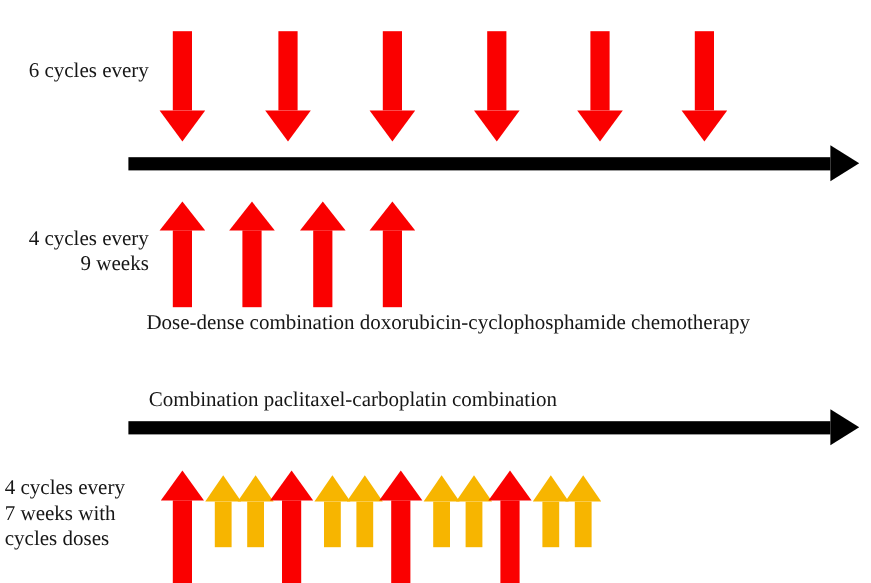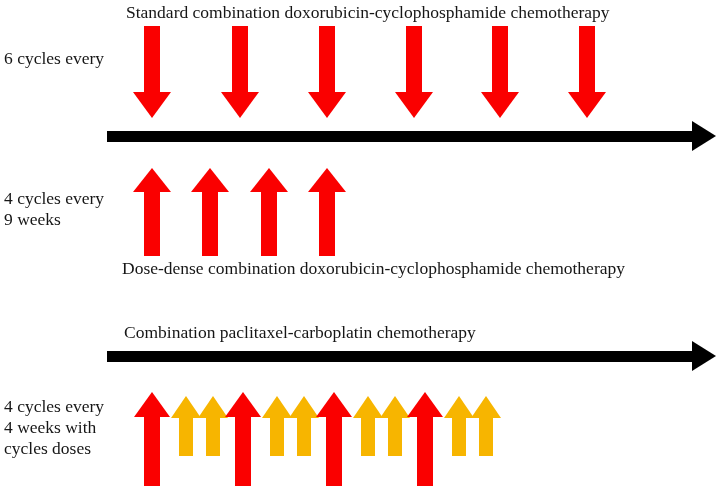--- a/index.html
+++ b/index.html
@@ -20,21 +20,21 @@
     color:#161616;
   }
 
   .side-label{
     position:absolute;
     font-size:17.5px;
     line-height:21px;
     color:#161616;
     white-space:nowrap;
   }
-  .side-label.center{text-align:left;}
+  .side-label.center{text-align:right;}
   .side-label.left{text-align:left;}
 
   
   .timeline{position:absolute;height:30px;}
   .timeline .shaft{
     position:absolute;left:0;top:10px;height:11px;
     background:#000000;
   }
   .timeline .head{
     position:absolute;top:0;width:0;height:0;
@@ -51,21 +51,20 @@
   .arrow.down .tip{bottom:0;}
   .arrow.down .stem{top:0;}
   .arrow.up .tip{top:0;}
   .arrow.up .stem{bottom:0;}
 </style>
 </head>
 <body>
 
 <div id="canvas">
 
-  <div class="caption" style="left:126px;top:2px;">Standard combination doxorubicin-cyclophosphamide chemotherapy</div>
 
   <div class="side-label center" style="left:4px;top:48px;width:120px;">
     <div>6 cycles every</div>
   </div>
 
   <div id="row0-doses">
       <div class="arrow down" style="left: 133px; top: 26px; width: 38px; height: 92px;">
         <div class="stem" style="width: 16px; height: 66px; background: rgb(250, 0, 0);"></div>
         <div class="tip" style="border-left: 19px solid transparent; border-right: 19px solid transparent; border-top: 26px solid rgb(250, 0, 0);"></div>
       </div>
@@ -115,30 +114,30 @@
         <div class="tip" style="border-left: 19px solid transparent; border-right: 19px solid transparent; border-bottom: 24px solid rgb(250, 0, 0);"></div>
       </div>
       <div class="arrow up" style="left: 308px; top: 168px; width: 38px; height: 88px;">
         <div class="stem" style="width: 16px; height: 64px; background: rgb(250, 0, 0);"></div>
         <div class="tip" style="border-left: 19px solid transparent; border-right: 19px solid transparent; border-bottom: 24px solid rgb(250, 0, 0);"></div>
       </div>
     </div>
 
   <div class="caption" style="left:122px;top:258px;">Dose-dense combination doxorubicin-cyclophosphamide chemotherapy</div>
 
-  <div class="caption" style="left:124px;top:322px;">Combination paclitaxel-carboplatin chemotherapy</div>
+  <div class="caption" style="left:124px;top:322px;">Combination paclitaxel-carboplatin combination</div>
 
   <div class="timeline" style="left:107px;top:341px;width:609px;">
     <div class="shaft" style="width:585px;"></div>
     <div class="head" style="left:585px;"></div>
   </div>
 
   <div class="side-label left" style="left:4px;top:396px;width:125px;">
     <div>4 cycles every</div>
-    <div>4 weeks with</div>
+    <div>7 weeks with</div>
     <div>cycles doses</div>
   </div>
 
   <div id="row2-doses">
       <div class="arrow up" style="left: 133.5px; top: 392px; width: 37px; height: 94px;">
         <div class="stem" style="width: 16px; height: 69px; background: rgb(250, 0, 0);"></div>
         <div class="tip" style="border-left: 18.5px solid transparent; border-right: 18.5px solid transparent; border-bottom: 25px solid rgb(250, 0, 0);"></div>
       </div>
       <div class="arrow up" style="left: 171px; top: 396px; width: 30px; height: 60px;">
         <div class="stem" style="width: 14px; height: 38px; background: rgb(247, 181, 0);"></div>

